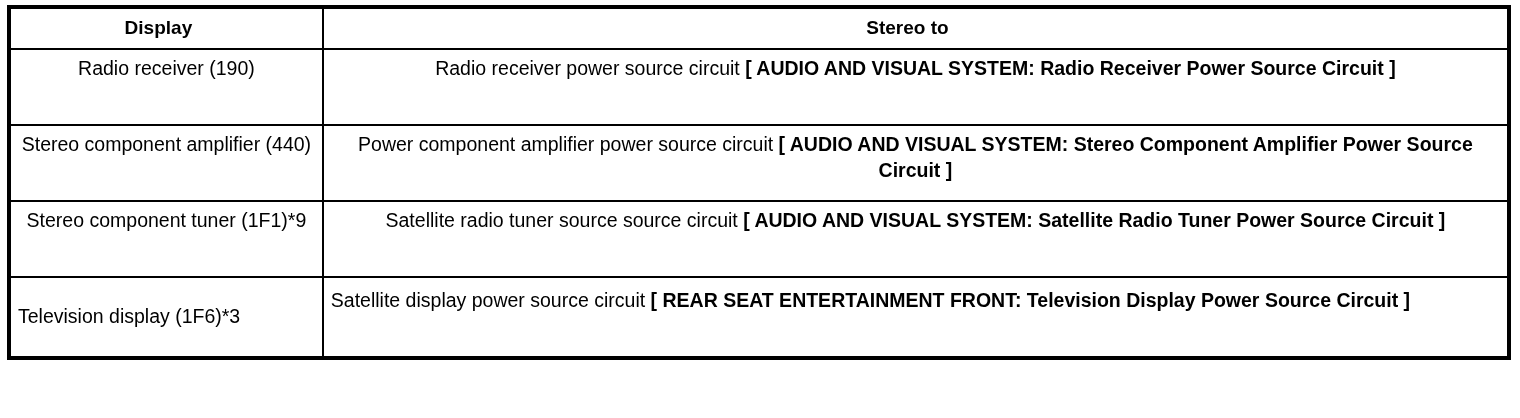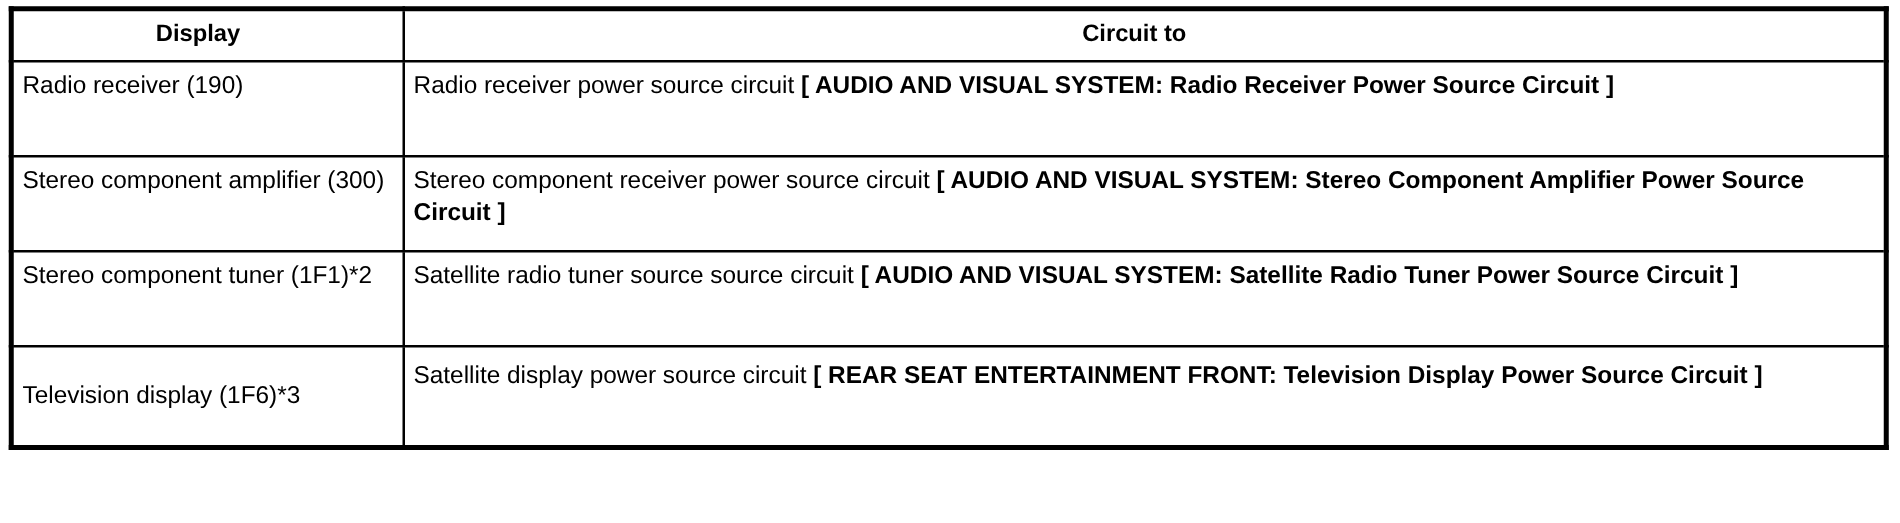--- a/index.html
+++ b/index.html
@@ -72,20 +72,21 @@
     text-align: left;
     font-weight: normal;
   }
 
   td.cell-proceed .ref {
     font-weight: bold;
   }
 
   tbody tr.row-tall td {
     height: 62px;
+    text-align: center;
   }
   tbody tr.row-last td {
     height: 62px;
     vertical-align: middle;
   }
   tbody tr.row-last td.cell-proceed {
     vertical-align: top;
     padding-top: 10px;
   }
 </style>
@@ -94,38 +95,38 @@
 
 <div class="table-wrap">
   <table class="proc-table">
     <colgroup>
       <col class="col-display">
       <col class="col-proceed">
     </colgroup>
     <thead>
       <tr>
         <th class="hdr-display">Display</th>
-        <th class="hdr-proceed">Circuit to</th>
+        <th class="hdr-proceed">Stereo to</th>
       </tr>
     </thead>
     <tbody>
       <tr class="row-tall">
         <td class="cell-display">Radio receiver (190)</td>
         <td class="cell-proceed">
           <span class="plain">Radio receiver power source circuit </span><span class="ref">[ AUDIO AND VISUAL SYSTEM: Radio Receiver Power Source Circuit ]</span>
         </td>
       </tr>
       <tr class="row-tall">
-        <td class="cell-display">Stereo component amplifier (300)</td>
+        <td class="cell-display">Stereo component amplifier (440)</td>
         <td class="cell-proceed">
-          <span class="plain">Stereo component receiver power source circuit </span><span class="ref">[ AUDIO AND VISUAL SYSTEM: Stereo Component Amplifier Power Source Circuit ]</span>
+          <span class="plain">Power component amplifier power source circuit </span><span class="ref">[ AUDIO AND VISUAL SYSTEM: Stereo Component Amplifier Power Source Circuit ]</span>
         </td>
       </tr>
       <tr class="row-tall">
-        <td class="cell-display">Stereo component tuner (1F1)*2</td>
+        <td class="cell-display">Stereo component tuner (1F1)*9</td>
         <td class="cell-proceed">
           <span class="plain">Satellite radio tuner source source circuit </span><span class="ref">[ AUDIO AND VISUAL SYSTEM: Satellite Radio Tuner Power Source Circuit ]</span>
         </td>
       </tr>
       <tr class="row-last">
         <td class="cell-display">Television display (1F6)*3</td>
         <td class="cell-proceed">
           <span class="plain">Satellite display power source circuit </span><span class="ref">[ REAR SEAT ENTERTAINMENT FRONT: Television Display Power Source Circuit ]</span>
         </td>
       </tr>

